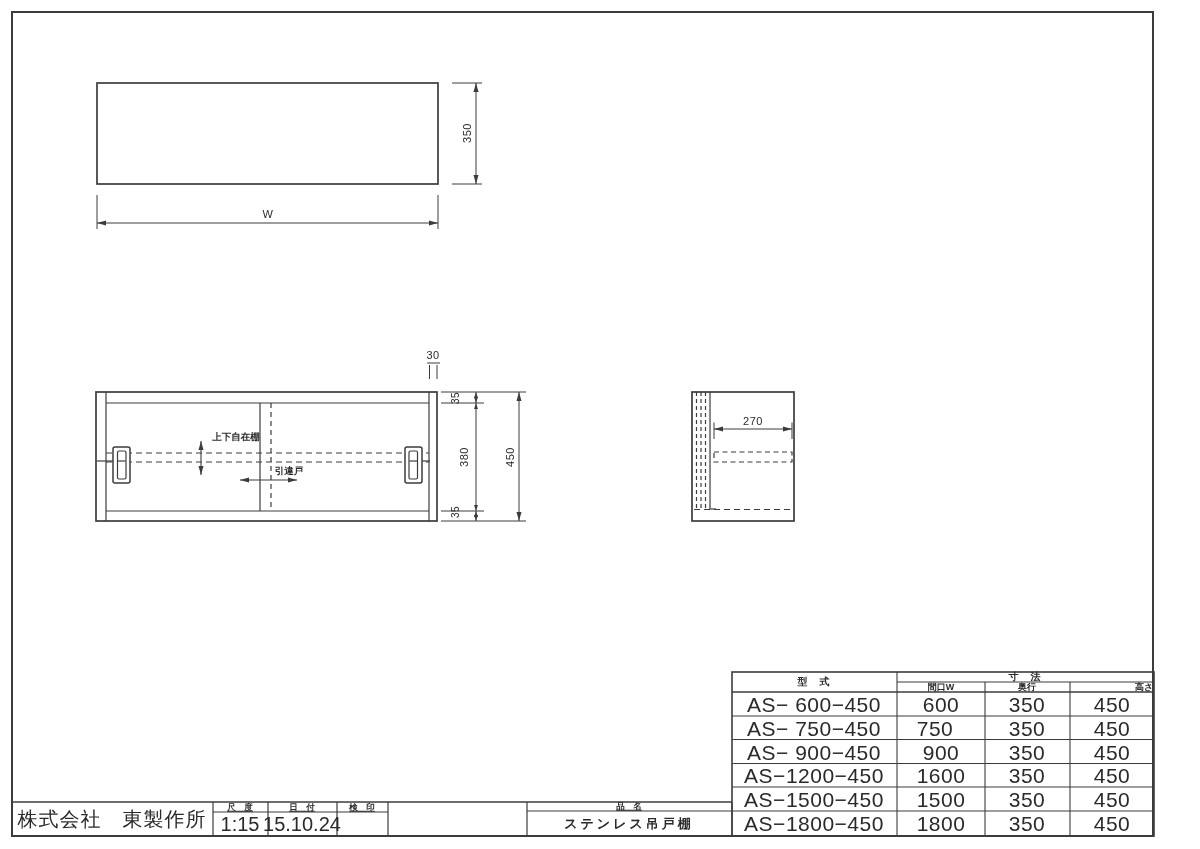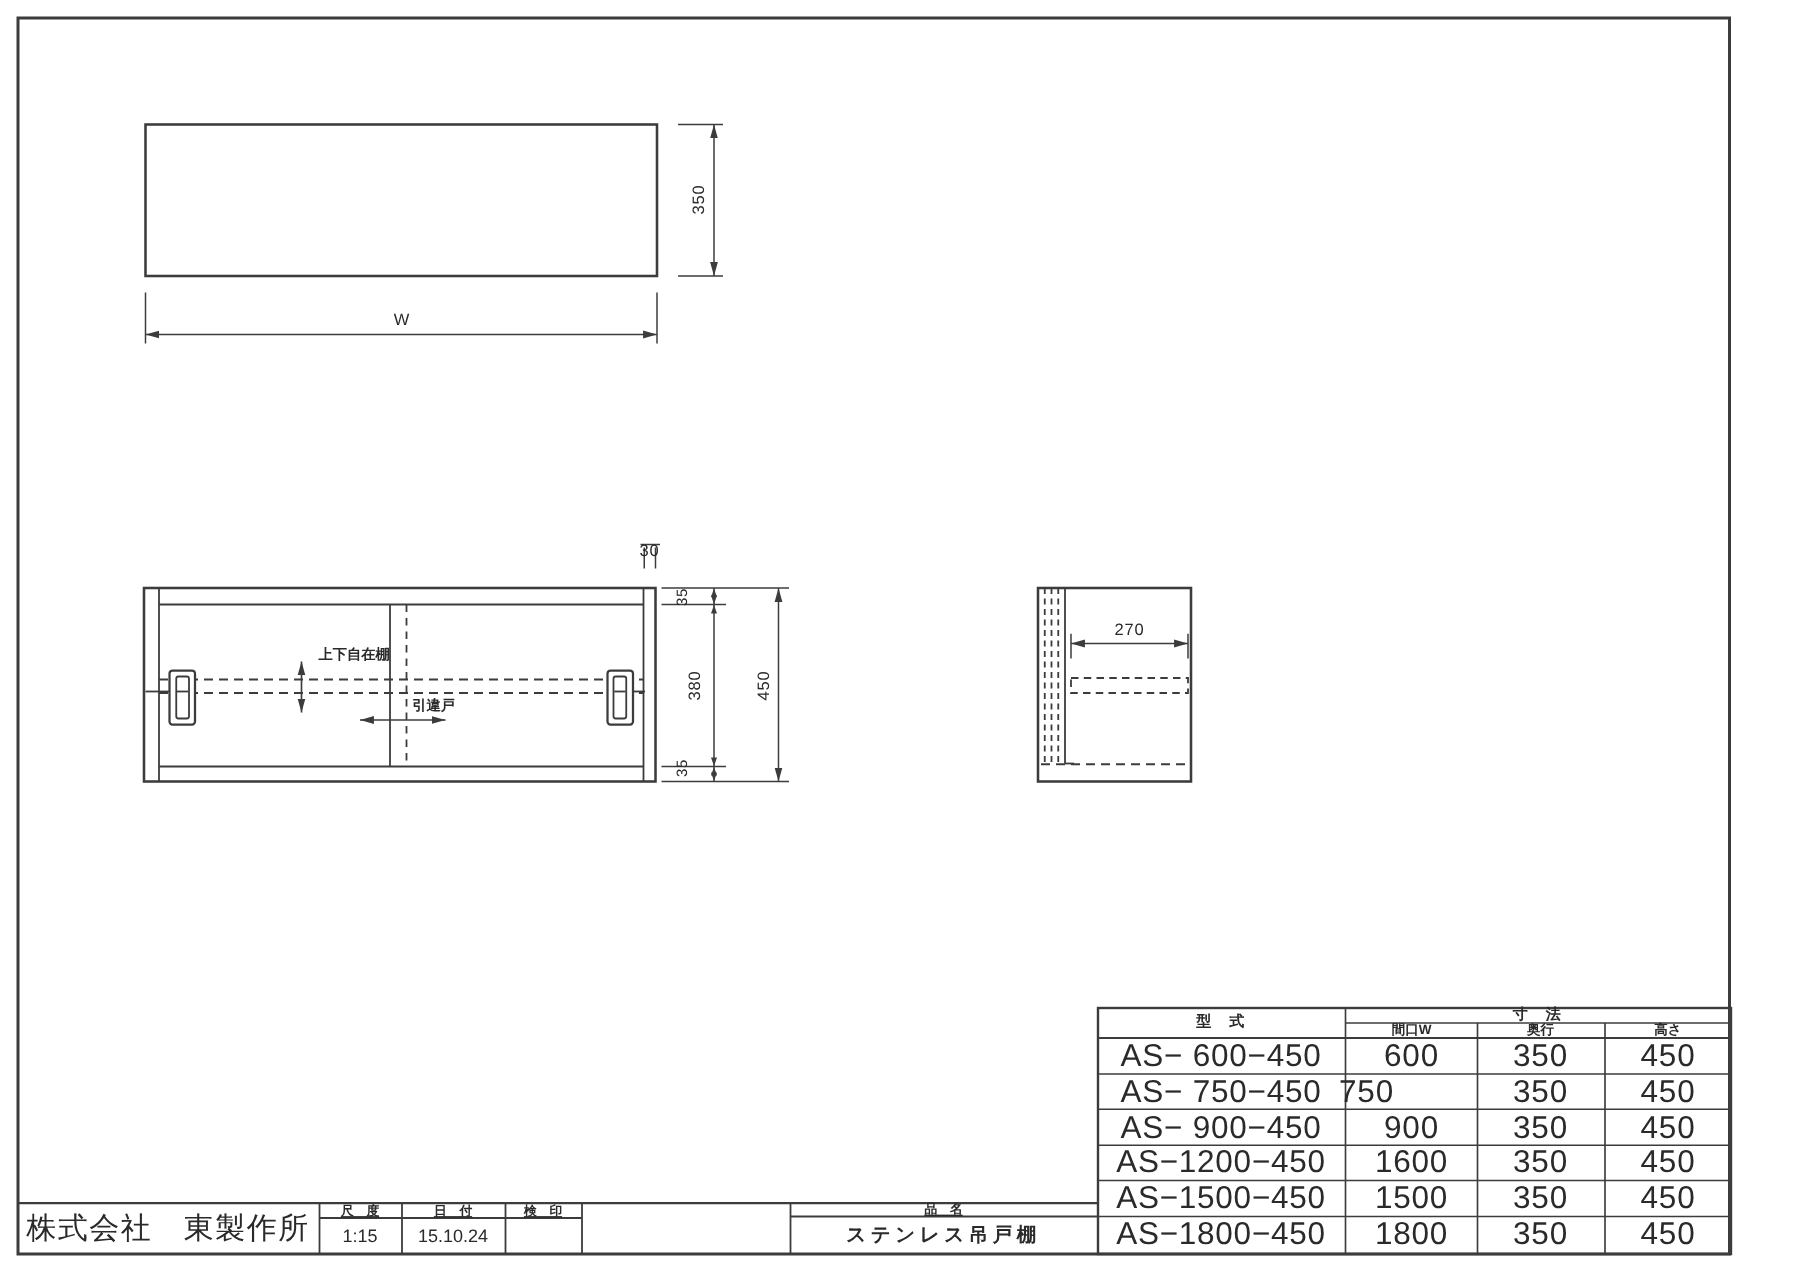--- a/index.html
+++ b/index.html
@@ -14,21 +14,21 @@
     white-space:nowrap;line-height:1;color:#2a2a2a;
   }
   .tv{transform:translate(-50%,-50%) rotate(-90deg);}
   .d11{font-size:11px;letter-spacing:.5px;}
   .d10{font-size:10px;letter-spacing:.5px;}
   .b95{font-size:9.5px;font-weight:bold;}
   .b10{font-size:10px;font-weight:bold;letter-spacing:1px;}
   .b9{font-size:9px;font-weight:bold;}
   .b85{font-size:8.5px;font-weight:bold;text-decoration:underline;}
   .v17{font-size:21px;letter-spacing:.5px;}
-  .v16{font-size:12px;}
+  .v16{font-size:20px;}
   .v13{font-size:13px;letter-spacing:3px;font-weight:bold;}
   .company{font-size:20px;letter-spacing:1px;}
 </style>
 </head>
 <body>
 
 <div class="sheet">
 
   <svg width="1200" height="849" viewBox="0 0 1200 849">
     <defs>
@@ -143,43 +143,43 @@
         <line x1="527" y1="802" x2="527" y2="836"></line>
         <line x1="732" y1="802" x2="732" y2="836"></line>
         <line x1="213" y1="812" x2="388" y2="812"></line>
         <line x1="527" y1="811" x2="732" y2="811"></line>
       </g>
     </g>
   </svg>
 
   <span class="t tv d11" style="left:467px;top:133px">350</span>
   <span class="t d11" style="left:268px;top:214px">W</span>
-  <span class="t d11" style="left:433px;top:368px">30</span>
+  <span class="t d11" style="left:433px;top:355px">30</span>
   <span class="t tv d10" style="left:456px;top:398px">35</span>
   <span class="t tv d11" style="left:464px;top:457px">380</span>
   <span class="t tv d10" style="left:456px;top:512px">35</span>
   <span class="t tv d11" style="left:510px;top:457px">450</span>
   <span class="t d11" style="left:753px;top:421px">270</span>
 
   <span class="t b95" style="left:236px;top:437px">上下自在棚</span>
   <span class="t b95" style="left:289px;top:471px">引違戸</span>
 
   <span class="t b10" style="left:814px;top:682px">型　式</span>
   <span class="t b10" style="left:1025px;top:677px">寸　法</span>
   <span class="t b9" style="left:941px;top:687px">間口W</span>
   <span class="t b9" style="left:1027px;top:687px">奥行</span>
-  <span class="t b9" style="left:1112px;top:687px">高さ</span>
+  <span class="t b9" style="left:1144px;top:687px">高さ</span>
 
   <span class="t v17" style="left:814px;top:704px">AS− 600−450</span>
   <span class="t v17" style="left:941px;top:704px">600</span>
   <span class="t v17" style="left:1027px;top:704px">350</span>
   <span class="t v17" style="left:1112px;top:704px">450</span>
 
   <span class="t v17" style="left:814px;top:728px">AS− 750−450</span>
-  <span class="t v17" style="left:911px;top:728px">750</span>
+  <span class="t v17" style="left:935px;top:728px">750</span>
   <span class="t v17" style="left:1027px;top:728px">350</span>
   <span class="t v17" style="left:1112px;top:728px">450</span>
 
   <span class="t v17" style="left:814px;top:751.5px">AS− 900−450</span>
   <span class="t v17" style="left:941px;top:751.5px">900</span>
   <span class="t v17" style="left:1027px;top:751.5px">350</span>
   <span class="t v17" style="left:1112px;top:751.5px">450</span>
 
   <span class="t v17" style="left:814px;top:775px">AS−1200−450</span>
   <span class="t v17" style="left:941px;top:775px">1600</span>

